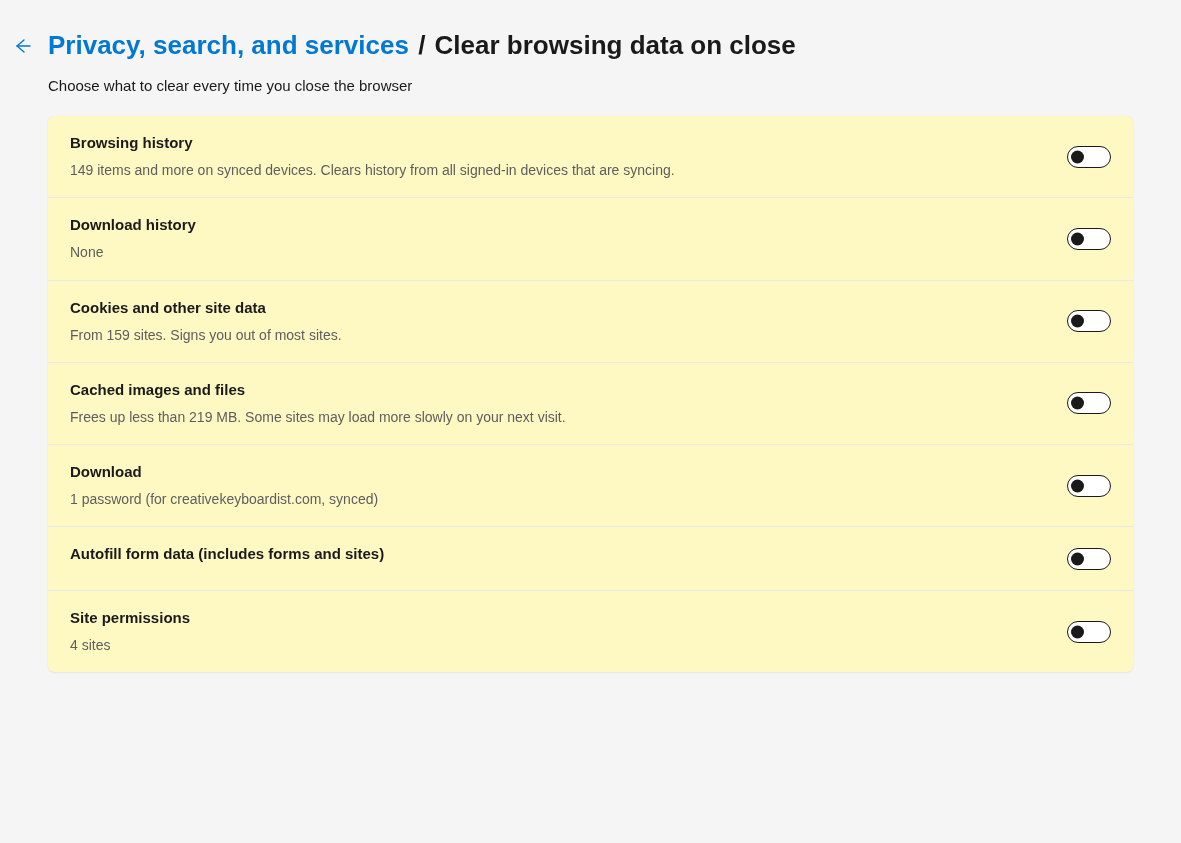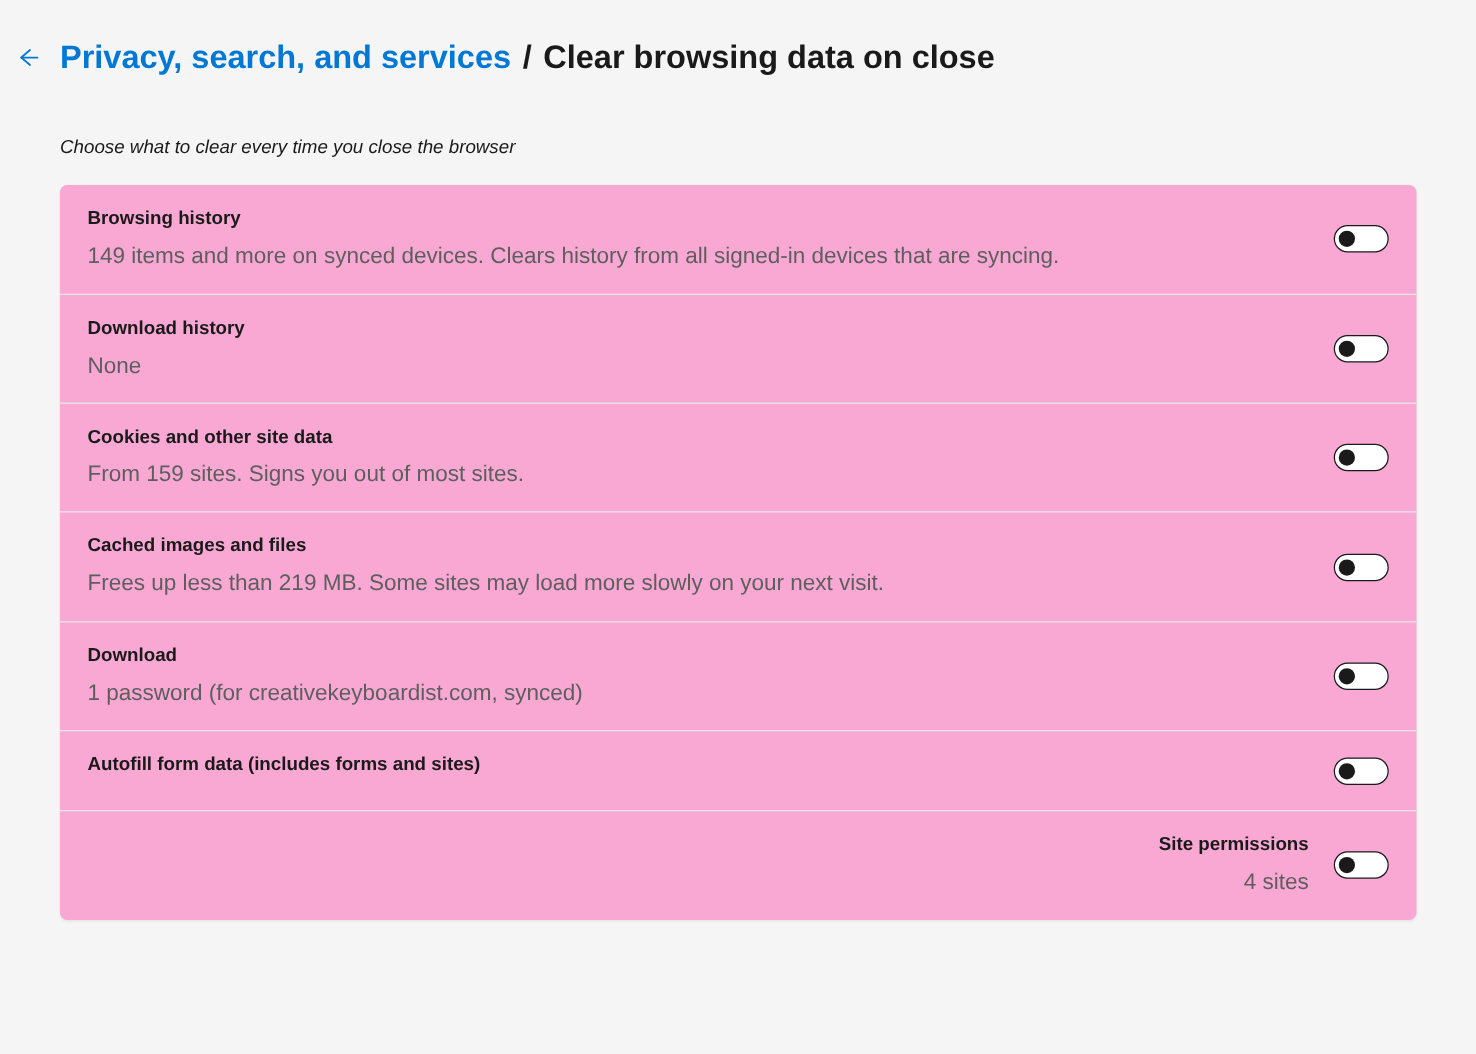--- a/index.html
+++ b/index.html
@@ -15,21 +15,21 @@
       height: 843px;
       overflow: hidden;
     }
     .page {
       padding: 30px 0 0 0;
     }
     .header {
       display: flex;
       align-items: center;
       padding: 0 48px 0 12px;
-      margin-bottom: 48px;
+      margin-bottom: 16px;
     }
     .back-arrow {
       width: 20px;
       height: 20px;
       display: flex;
       align-items: center;
       justify-content: center;
       margin-right: 16px;
       color: #0078d4;
       cursor: pointer;
@@ -49,52 +49,50 @@
       margin: 0 2px;
     }
     .breadcrumb-current {
       color: #1a1a1a;
     }
     .subtitle {
       font-size: 15px;
       color: #1a1a1a;
       padding: 0 48px;
       margin-bottom: 22px;
-      font-style: italic;
     }
     .card {
       margin: 0 48px;
-      background: #f9a8d4;
+      background: #fef9c3;
       border-radius: 6px;
       box-shadow: 0 1px 2px rgba(0,0,0,0.05), 0 0 1px rgba(0,0,0,0.08);
       overflow: hidden;
     }
     .row {
       display: flex;
       align-items: center;
       justify-content: space-between;
       padding: 18px 22px 18px 22px;
       border-bottom: 1px solid #e8e8e8;
     }
     .row:last-child {
       border-bottom: none;
-      text-align: right;
     }
     .row-text {
       flex: 1;
       min-width: 0;
     }
     .row-title {
       font-size: 15px;
       font-weight: 600;
       color: #1a1a1a;
       margin-bottom: 10px;
     }
     .row-desc {
-      font-size: 18px;
+      font-size: 14px;
       color: #5e5e5e;
       line-height: 1.3;
     }
     .toggle {
       width: 44px;
       height: 22px;
       border: 1.5px solid #1a1a1a;
       border-radius: 11px;
       background: #ffffff;
       position: relative;

